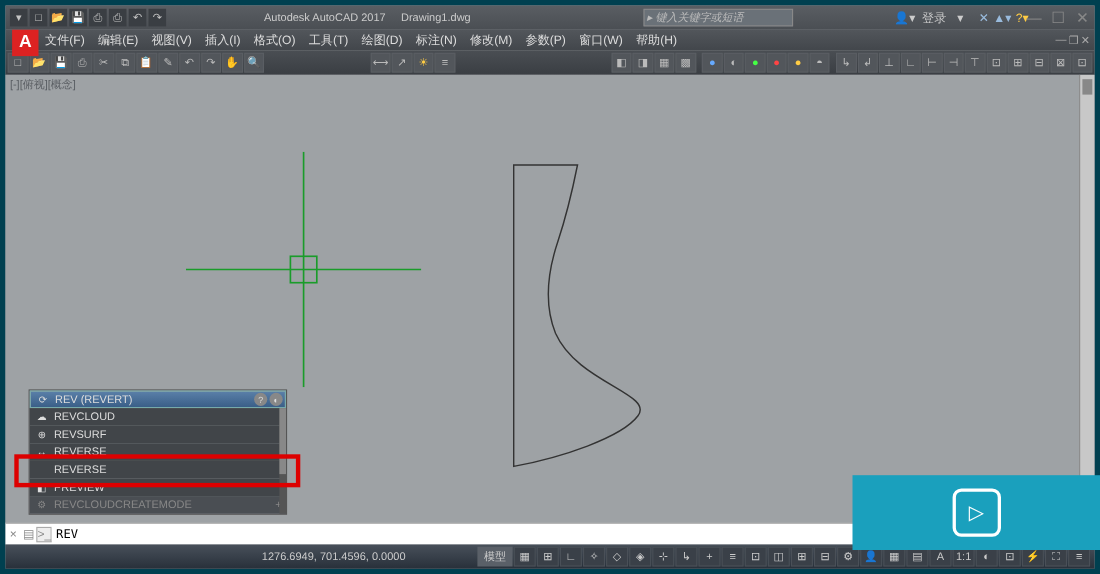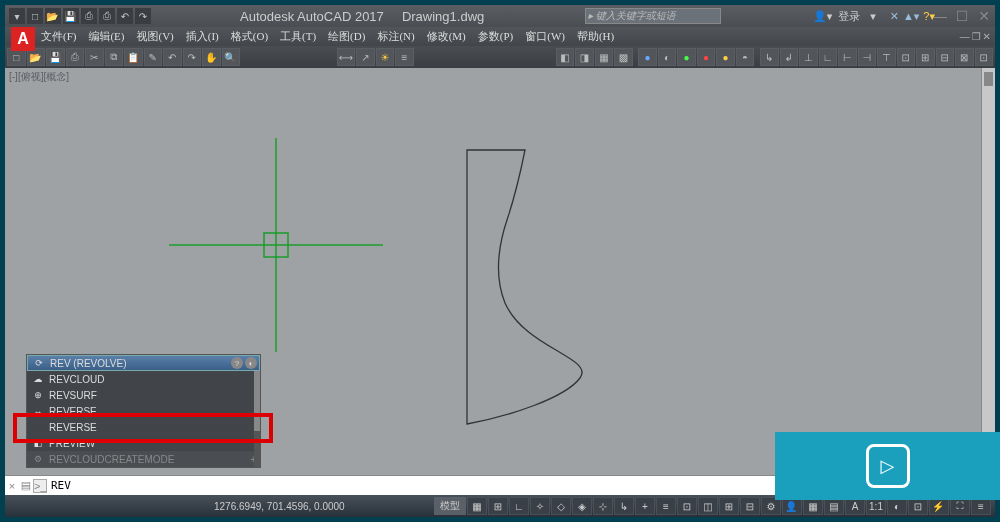--- a/index.html
+++ b/index.html
@@ -3,31 +3,31 @@
 <meta charset="utf-8">
 <style>
 * { margin: 0; padding: 0; box-sizing: border-box; font-family: "Microsoft YaHei", Arial, sans-serif; }
 body { width: 1000px; height: 522px; background: #004050; overflow: hidden; position: relative; }
 
 .window { position: absolute; left: 5px; top: 5px; width: 990px; height: 512px; background: #9ea2a5; display: flex; flex-direction: column; }
 
 .titlebar { height: 22px; background: linear-gradient(#5a5e63, #4a4e53); display: flex; align-items: center; color: #c5c5c5; font-size: 11px; position: relative; }
 .titlebar .left-icons { display: flex; gap: 2px; margin-left: 4px; }
 .titlebar .icon-btn { width: 16px; height: 16px; background: #3a3e43; display: flex; align-items: center; justify-content: center; font-size: 10px; }
-.titlebar .title-text { position: absolute; left: 235px; color: #ccc; font-size: 13px; }
+.titlebar .title-text { position: absolute; left: 235px; color: #ccc; font-size: 10px; }
 .titlebar .search-box { position: absolute; left: 580px; width: 136px; height: 16px; background: #6a7178; border: 1px solid #888; font-size: 10px; color: #bbb; padding: 0 2px; font-style: italic; }
 .titlebar .login-area { position: absolute; left: 808px; display: flex; gap: 6px; align-items: center; font-size: 11px; color: #ccc; }
 .titlebar .right-icons { position: absolute; right: 60px; display: flex; gap: 4px; align-items: center; }
 .titlebar .win-controls { position: absolute; right: 0; display: flex; }
 .titlebar .win-controls span { width: 22px; height: 18px; display: flex; align-items: center; justify-content: center; color: #888; font-size: 14px; cursor: pointer; }
 
 .logo { width: 24px; height: 24px; background: #d22; color: #fff; font-weight: bold; font-size: 16px; display: flex; align-items: center; justify-content: center; position: absolute; left: 6px; top: 22px; z-index: 5; }
 
 .menubar { height: 19px; background: linear-gradient(#52565b, #42464b); display: flex; align-items: center; padding-left: 30px; font-size: 11px; }
-.menubar .menu-item { color: #ddd; padding: 0 6px; cursor: pointer; font-family: Liberation Serif, serif; }
+.menubar .menu-item { color: #ddd; padding: 0 6px; cursor: pointer; }
 .menubar .right-mini { margin-left: auto; margin-right: 4px; display: flex; gap: 2px; }
 .menubar .right-mini span { color: #aaa; font-size: 10px; cursor: pointer; }
 
 .toolbar { height: 22px; background: linear-gradient(#4a4e53, #3a3e43); display: flex; align-items: center; gap: 1px; padding: 0 2px; }
 .toolbar .tool { width: 20px; height: 18px; background: #52565b; border: 1px solid #5a5e63; display: flex; align-items: center; justify-content: center; font-size: 10px; color: #bbb; cursor: pointer; }
 .toolbar .sep { width: 4px; }
 .toolbar .tool.red { color: #f44; }
 .toolbar .tool.green { color: #4f4; }
 .toolbar .tool.blue { color: #6af; }
 .toolbar .tool.yellow { color: #fc4; }
@@ -56,21 +56,21 @@
 
 .red-highlight { position: absolute; left: 8px; top: 345px; width: 260px; height: 30px; border: 4px solid #d00; pointer-events: none; z-index: 10; }
 
 .cmd-bar { height: 20px; background: #fff; display: flex; align-items: center; font-size: 11px; border-top: 1px solid #888; }
 .cmd-bar .close { width: 14px; color: #888; text-align: center; cursor: pointer; }
 .cmd-bar .log { width: 14px; color: #888; text-align: center; cursor: pointer; }
 .cmd-bar .prompt { width: 14px; background: #eee; border: 1px solid #aaa; color: #888; text-align: center; }
 .cmd-bar input { flex: 1; border: none; outline: none; font-size: 11px; padding-left: 4px; font-family: monospace; }
 
 .status-bar { height: 22px; background: linear-gradient(#48505a, #28303a); display: flex; align-items: center; font-size: 10px; color: #ccc; }
-.status-bar .coords { position: absolute; left: 209px; }
+.status-bar .coords { position: absolute; left: 233px; }
 .status-bar .right-status { margin-left: auto; display: flex; align-items: center; gap: 1px; margin-right: 4px; }
 .status-bar .status-btn { width: 20px; height: 18px; background: #3a4048; border: 1px solid #4a5058; display: flex; align-items: center; justify-content: center; font-size: 10px; cursor: pointer; }
 .status-bar .model-tab { background: #5a6068; padding: 2px 6px; font-size: 10px; margin-left: 9px; }
 
 .watermark { position: absolute; right: 0; bottom: 22px; width: 225px; height: 68px; background: #1aa0bd; display: flex; align-items: center; justify-content: center; gap: 10px; z-index: 20; }
 .watermark .play { width: 44px; height: 44px; border: 3px solid #fff; border-radius: 8px; display: flex; align-items: center; justify-content: center; color: #fff; font-size: 18px; }
 .watermark .text { color: #fff; font-size: 14px; text-align: center; }
 .watermark .text .main { font-size: 24px; font-weight: bold; letter-spacing: 2px; }
 .watermark .text .sub { font-size: 10px; letter-spacing: 1px; }
 </style>
@@ -199,21 +199,21 @@
       <svg viewBox="0 0 140 278">
         <path d="M 2 2 L 60 2 C 60 2, 52 42, 42 72 C 32 102, 30 130, 40 155 C 60 200, 130 210, 115 230 C 100 250, 45 268, 2 276 Z" fill="none" stroke="#333" stroke-width="1.3"></path>
       </svg>
     </div>
 
     <div class="red-highlight"></div>
 
     <div class="suggestions">
       <div class="row highlighted">
         <span class="icn">⟳</span>
-        <span>REV (REVOLVE)</span>
+        <span>REV (REVERT)</span>
         <div class="help-icons">
           <span>?</span>
           <span>◐</span>
         </div>
       </div>
       <div class="row dark">
         <span class="icn">☁</span>
         <span>REVCLOUD</span>
       </div>
       <div class="row dark">

